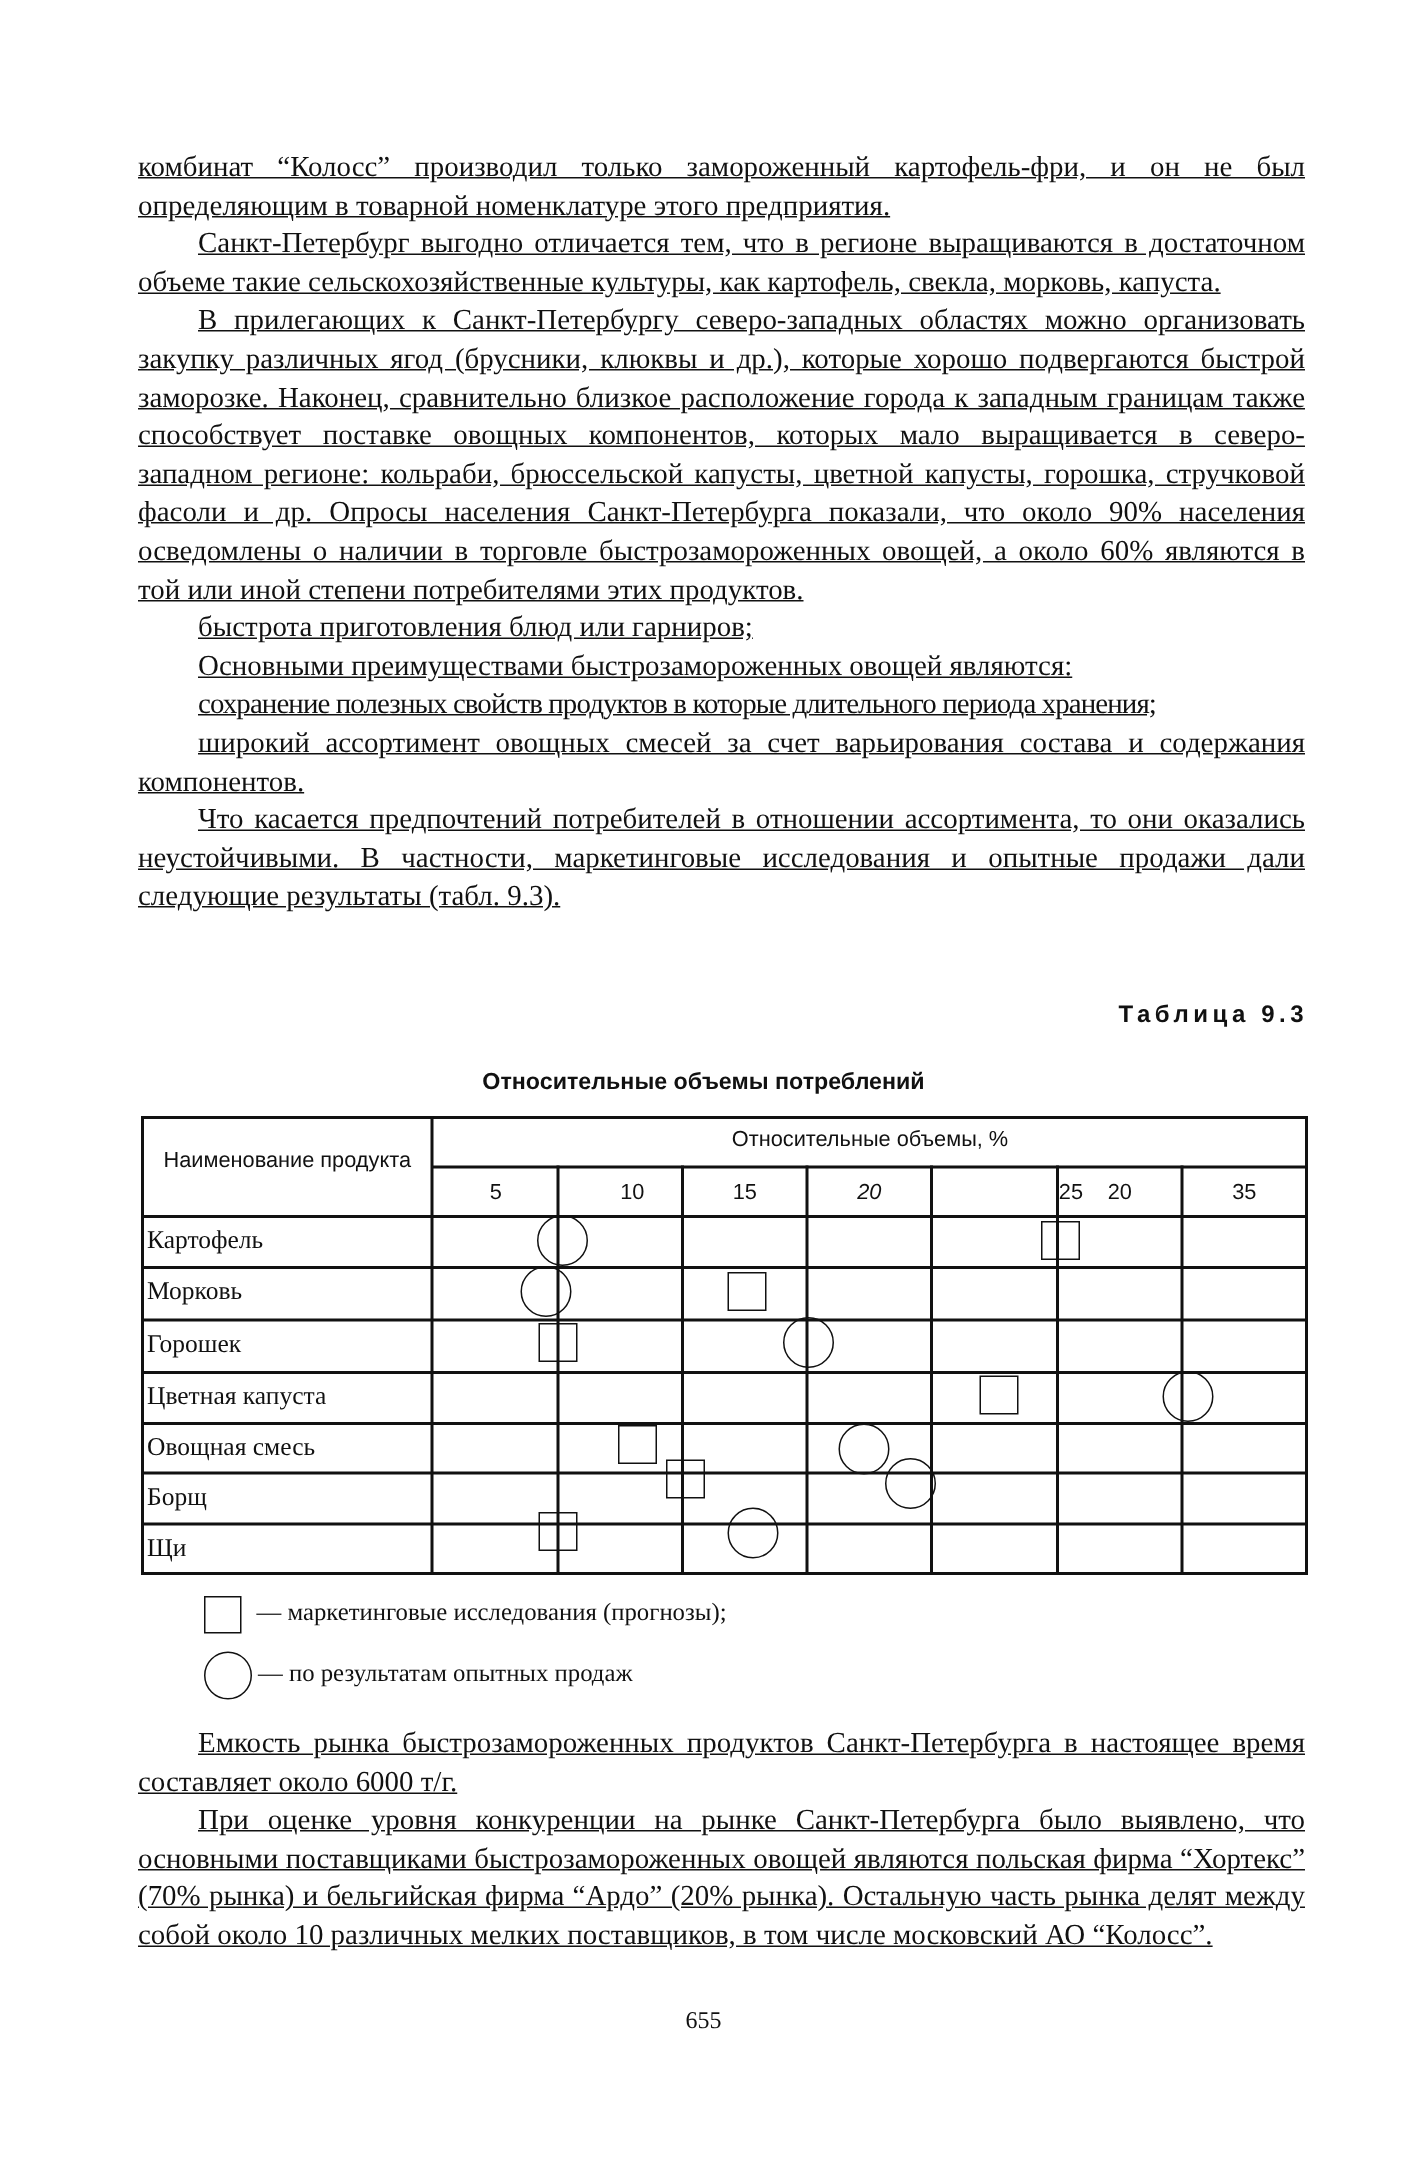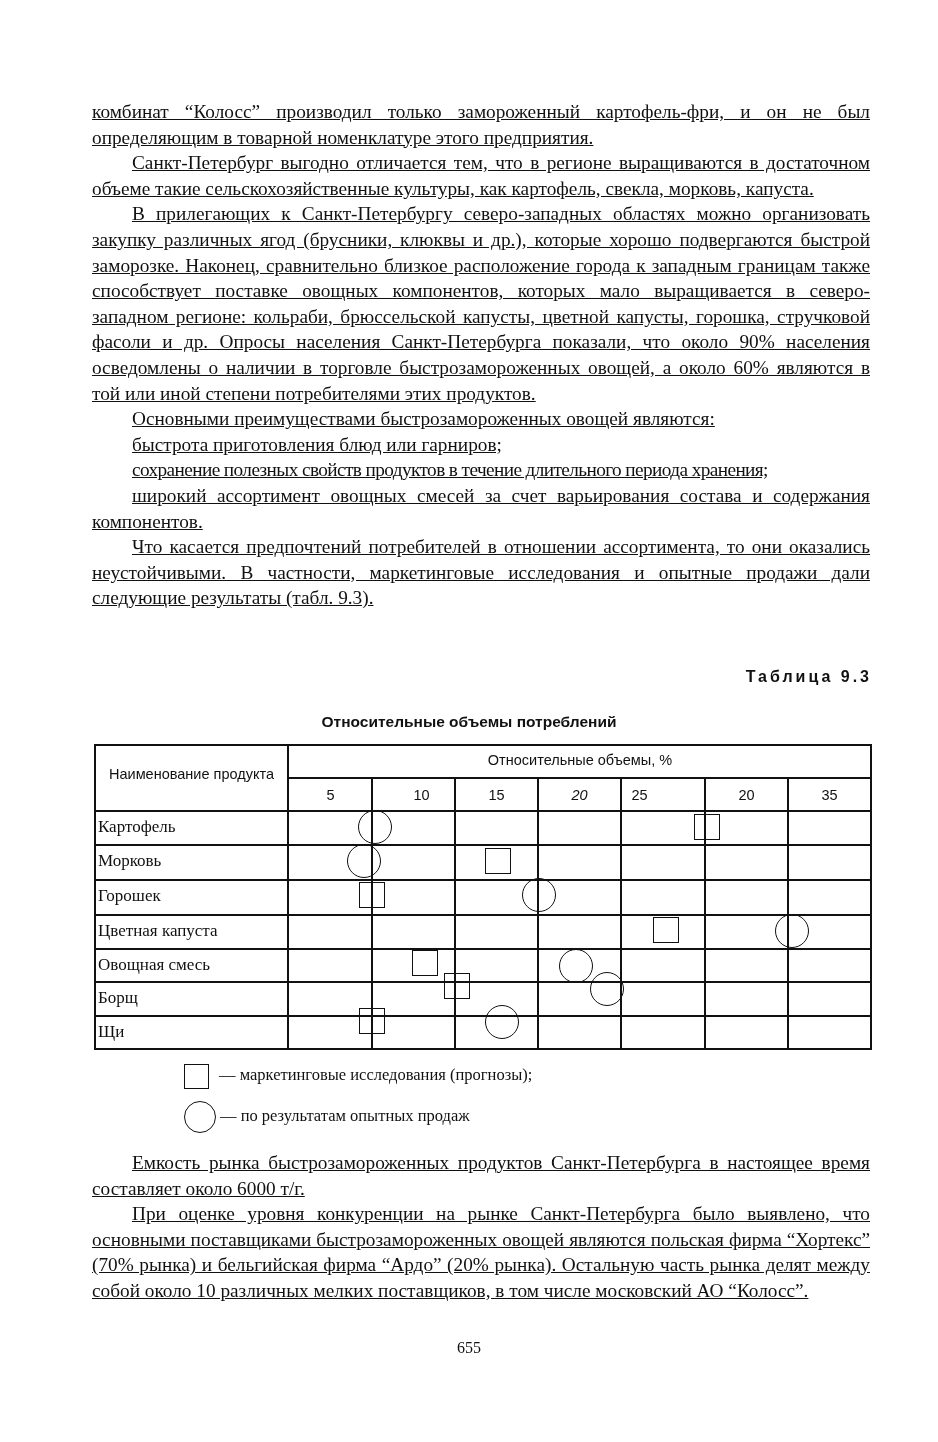--- a/index.html
+++ b/index.html
@@ -14,36 +14,36 @@
                  font-family: "Liberation Sans", "DejaVu Sans", sans-serif; font-weight: bold; font-size: 15.5px; }
   .grid { position: absolute; left: 94px; top: 744px; width: 778px; height: 305px; }
   .hline, .vline { position: absolute; background: #111; }
   .hline { height: 2px; }
   .vline { width: 2px; }
   .hdr { position: absolute; font-family: "Liberation Sans", "DejaVu Sans", sans-serif; font-size: 14.5px; text-align: center; }
   .row-label { position: absolute; left: 4px; font-size: 17px; }
   .marker { position: absolute; border: 1.8px solid #111; box-sizing: border-box; }
   .marker.circle { border-radius: 50%; width: 34px; height: 34px; }
   .marker.square { width: 26px; height: 26px; }
-  .legend { position: absolute; left: 136px; font-size: 16.5px; margin-left: 48px; }
+  .legend { position: absolute; left: 136px; font-size: 16.5px; }
   .legend .sym { display: inline-block; vertical-align: middle; border: 1.6px solid #111; box-sizing: border-box; }
   .legend .sym.square { width: 25px; height: 25px; margin-right: 10px; }
   .legend .sym.circle { width: 32px; height: 32px; border-radius: 50%; margin-right: 4px; }
   .page-number { position: absolute; top: 1339px; left: 0; width: 938px; text-align: center; font-size: 16px; }
 </style>
 </head>
 <body>
 
 <div class="text-block" style="top:99px;">
   <p>комбинат “Колосс” производил только замороженный картофель-фри, и он не был определяющим в товарной номенклатуре этого предприятия.</p>
   <p class="indent">Санкт-Петербург выгодно отличается тем, что в регионе выращиваются в достаточном объеме такие сельскохозяйственные культуры, как картофель, свекла, морковь, капуста.</p>
   <p class="indent">В прилегающих к Санкт-Петербургу северо-западных областях можно организовать закупку различных ягод (брусники, клюквы и др.), которые хорошо подвергаются быстрой заморозке. Наконец, сравнительно близкое расположение города к западным границам также способствует поставке овощных компонентов, которых мало выращивается в северо-западном регионе: кольраби, брюссельской капусты, цветной капусты, горошка, стручковой фасоли и др. Опросы населения Санкт-Петербурга показали, что около 90% населения осведомлены о наличии в торговле быстрозамороженных овощей, а около 60% являются в той или иной степени потребителями этих продуктов.</p>
+  <p class="indent">быстрота приготовления блюд или гарниров;</p>
   <p class="indent">Основными преимуществами быстрозамороженных овощей являются:</p>
-  <p class="indent">быстрота приготовления блюд или гарниров;</p>
-  <p class="indent" style="letter-spacing:-0.6px;">сохранение полезных свойств продуктов в течение длительного периода хранения;</p>
+  <p class="indent" style="letter-spacing:-0.6px;">сохранение полезных свойств продуктов в которые длительного периода хранения;</p>
   <p class="indent">широкий ассортимент овощных смесей за счет варьирования состава и содержания компонентов.</p>
   <p class="indent">Что касается предпочтений потребителей в отношении ассортимента, то они оказались неустойчивыми. В частности, маркетинговые исследования и опытные продажи дали следующие результаты (табл. 9.3).</p>
 </div>
 
 <div class="table-label">Таблица 9.3</div>
 <div class="table-title">Относительные объемы потреблений</div>
 
 <div class="grid" id="grid">
 
   <div class="hline" style="left:0;top:0;width:778px;"></div>
@@ -66,21 +66,21 @@
   <div class="vline" style="left:610px;top:33px;height:273px;"></div>
   <div class="vline" style="left:693px;top:33px;height:273px;"></div>
   <div class="vline" style="left:776px;top:0;height:306px;"></div>
 
   <div class="hdr" style="left:2px;top:22px;width:191px;">Наименование продукта</div>
   <div class="hdr" style="left:195px;top:8px;width:582px;">Относительные объемы, %</div>
   <div class="hdr" style="left:195px;top:43px;width:83px;">5</div>
   <div class="hdr" style="left:278px;top:43px;width:99px;">10</div>
   <div class="hdr" style="left:361px;top:43px;width:83px;">15</div>
   <div class="hdr" style="left:444px;top:43px;width:83px;font-style:italic;">20</div>
-  <div class="hdr" style="left:500px;top:43px;width:91px;">25</div>
+  <div class="hdr" style="left:537px;top:43px;width:91px;text-align:right;">25</div>
   <div class="hdr" style="left:611px;top:43px;width:83px;">20</div>
   <div class="hdr" style="left:694px;top:43px;width:83px;">35</div>
 
   <div class="row-label" style="top:73px;">Картофель</div>
   <div class="row-label" style="top:107px;">Морковь</div>
   <div class="row-label" style="top:142px;">Горошек</div>
   <div class="row-label" style="top:177px;">Цветная капуста</div>
   <div class="row-label" style="top:211px;">Овощная смесь</div>
   <div class="row-label" style="top:244px;">Борщ</div>
   <div class="row-label" style="top:278px;">Щи</div>

